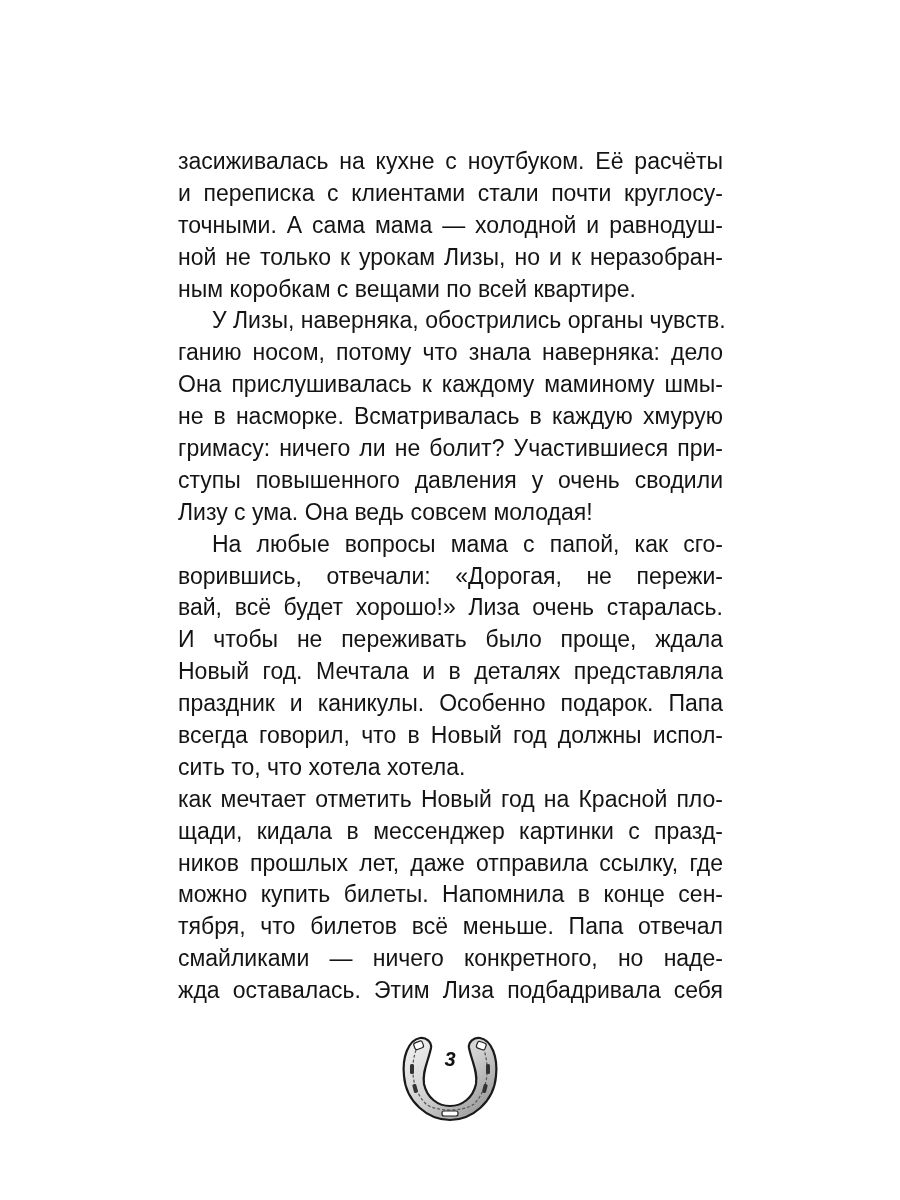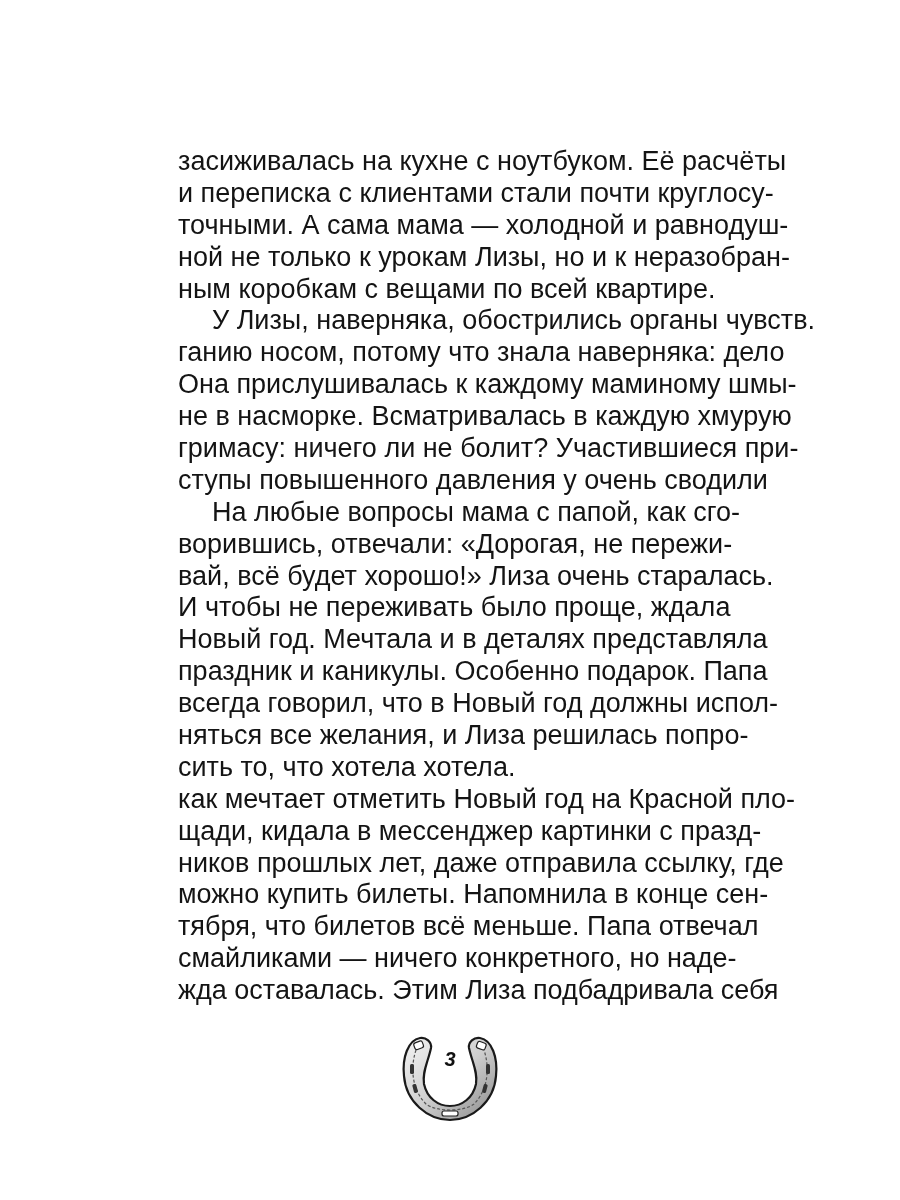--- a/index.html
+++ b/index.html
@@ -18,21 +18,21 @@
       left: 0; top: 0;
       width: 900px; height: 1200px;
       background: #ffffff;
     }
     .text-block {
       position: absolute;
       left: 178px;
       top: 146px;
       width: 545px;
       font-family: "Liberation Sans", sans-serif;
-      font-size: 27px;
+      font-size: 23px;
       line-height: 31.9px;
       color: #141414;
     }
     .line {
       display: block;
       white-space: nowrap;
       text-align: justify;
       text-align-last: justify;
       height: 31.9px;
     }
@@ -80,31 +80,31 @@
       <span class="line last">ным коробкам с вещами по всей квартире.</span>
     </div>
 
     <div>
       <span class="line indent">У Лизы, наверняка, обострились органы чувств.</span>
       <span class="line">ганию носом, потому что знала наверняка: дело</span>
       <span class="line">Она прислушивалась к каждому маминому шмы-</span>
       <span class="line">не в насморке. Всматривалась в каждую хмурую</span>
       <span class="line">гримасу: ничего ли не болит? Участившиеся при-</span>
       <span class="line">ступы повышенного давления у очень сводили</span>
+      <span class="line last">Лизу с ума. Она ведь совсем молодая!</span>
     </div>
 
     <div>
       <span class="line indent">На любые вопросы мама с папой, как сго-</span>
       <span class="line">ворившись, отвечали: «Дорогая, не пережи-</span>
       <span class="line">вай, всё будет хорошо!» Лиза очень старалась.</span>
       <span class="line">И чтобы не переживать было проще, ждала</span>
       <span class="line">Новый год. Мечтала и в деталях представляла</span>
       <span class="line">праздник и каникулы. Особенно подарок. Папа</span>
       <span class="line">всегда говорил, что в Новый год должны испол-</span>
-      <span class="line">няться все желания, и Лиза решилась попро-</span>
       <span class="line last">сить то, что хотела хотела.</span>
     </div>
 
     <div>
       <span class="line">как мечтает отметить Новый год на Красной пло-</span>
       <span class="line">щади, кидала в мессенджер картинки с празд-</span>
       <span class="line">ников прошлых лет, даже отправила ссылку, где</span>
       <span class="line">можно купить билеты. Напомнила в конце сен-</span>
       <span class="line">тября, что билетов всё меньше. Папа отвечал</span>
       <span class="line">смайликами — ничего конкретного, но наде-</span>

